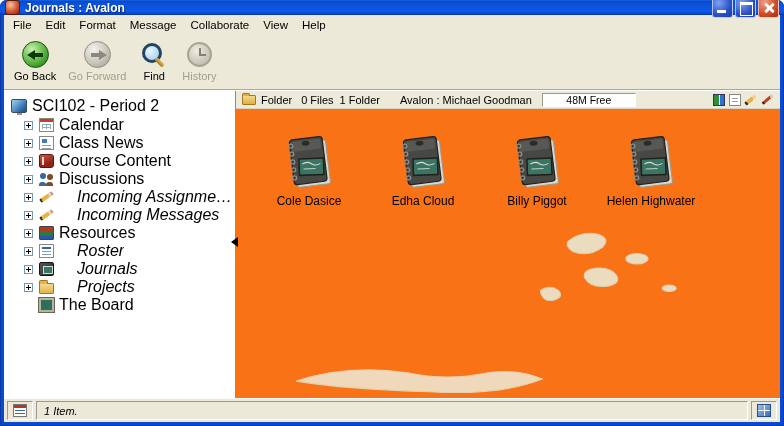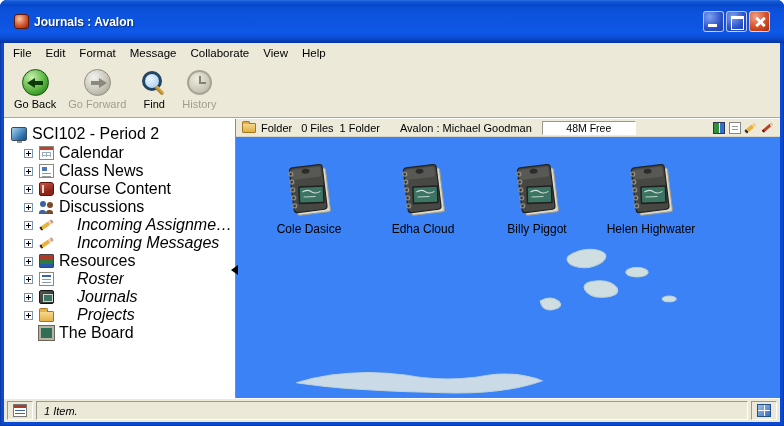--- a/index.html
+++ b/index.html
@@ -7,21 +7,21 @@
 
   .window{
     width:784px; height:426px; position:relative;
     background:#0b49cf; border-radius:7px 7px 0 0; overflow:hidden;
     display:flex; flex-direction:column;
     box-shadow:inset 0 0 0 1px #0a3aa8;
   }
 
   
   .titlebar{
-    height:43px; flex:none; display:flex; align-items:center; padding:0 14px;
+    height:15px; flex:none; display:flex; align-items:center; padding:0 5px;
     background:linear-gradient(180deg,#2b71e0 0%,#1057d6 4%,#0a4fd0 8%,#0646c6 12%,
       #0a4ed6 18%,#0c52dc 30%,#0d55e2 60%,#0e59e8 75%,#0c50da 84%,#0a47c8 91%,#063bb0 96%,#0532a0 100%);
   }
   .app-icon{width:15px;height:15px;margin-right:5px;border-radius:3px;flex:none;
     background:radial-gradient(circle at 35% 30%,#f6c9a8,#d4562e 55%,#8c2410);border:1px solid #5e1808;}
   .title-text{color:#fff;font-size:12px;font-weight:bold;text-shadow:1px 1px 1px #0a2a7a;white-space:nowrap;}
   .win-controls{margin-left:auto;display:flex;gap:2px;}
   .wbtn{width:21px;height:21px;border-radius:3px;border:1px solid rgba(255,255,255,.65);position:relative;flex:none;}
   .wbtn.bmin,.wbtn.bmax{background:radial-gradient(circle at 30% 25%,#7fa2f2,#2a50c8 60%,#1c3eae);}
   .wbtn.bclose{background:radial-gradient(circle at 30% 25%,#f0a089,#d4502a 55%,#a52a0a);}
@@ -97,21 +97,21 @@
   .ti-journal{background:linear-gradient(135deg,#555,#2e2e2c);border:1px solid #151513;border-radius:2px;}
   .ti-journal::after{content:"";position:absolute;left:3px;top:3px;width:8px;height:6px;background:#3c7463;border:1px solid #cdd8d0;}
   .ti-folder{background:linear-gradient(#f5d98a,#e3b24e);border:1px solid #a5761c;border-radius:1px;height:11px;margin-top:3px;}
   .ti-folder::before{content:"";position:absolute;left:-1px;top:-4px;width:7px;height:3px;background:#e3b24e;border:1px solid #a5761c;border-bottom:none;border-radius:2px 2px 0 0;}
   .ti-board{background:#2f6e57;border:2px solid #b8b4a4;box-shadow:0 0 0 1px #6a675a;}
 
   .collapse-arrow{position:absolute;left:227px;top:146px;width:0;height:0;z-index:5;
     border-top:5px solid transparent;border-bottom:5px solid transparent;border-right:7px solid #000;cursor:pointer;}
 
   
-  .content-pane{flex:1;min-width:0;display:flex;flex-direction:column;background:#3b82f6;}
+  .content-pane{flex:1;min-width:0;display:flex;flex-direction:column;background:#f97316;}
   .content-header{height:18px;flex:none;display:flex;align-items:center;background:#EDEAD9;font-size:11px;color:#000;
     padding:0 5px 0 6px;border-bottom:1px solid #d8d4c2;white-space:nowrap;}
   .hdr-folder-icon{width:14px;height:10px;position:relative;margin-right:5px;flex:none;
     background:linear-gradient(#f5d98a,#e0ae48);border:1px solid #a5761c;border-radius:1px;}
   .hdr-folder-icon::before{content:"";position:absolute;left:-1px;top:-3px;width:6px;height:2px;background:#e0ae48;border:1px solid #a5761c;border-bottom:none;border-radius:2px 2px 0 0;}
   .seg-type{margin-right:9px;} .seg-files{margin-right:6px;} .seg-folders{margin-right:20px;}
   .free-box{margin-left:10px;width:94px;height:14px;background:#fff;border:1px solid;border-color:#9a988a #fff #fff #9a988a;
     display:flex;align-items:center;justify-content:center;font-size:10.5px;}
   .hdr-icons{margin-left:auto;display:flex;align-items:center;gap:4px;padding-right:2px;}
   .hi{width:12px;height:12px;position:relative;flex:none;}

